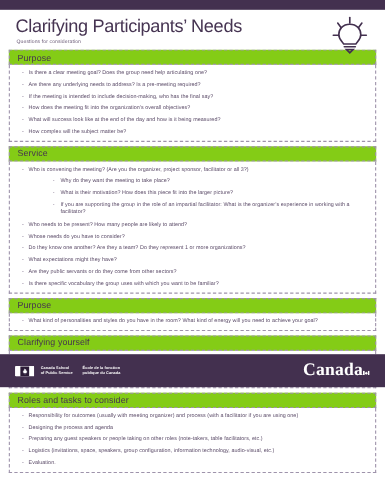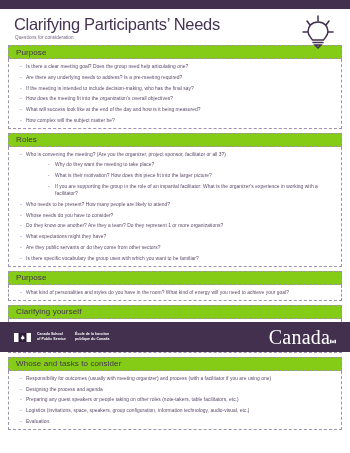--- a/index.html
+++ b/index.html
@@ -117,23 +117,24 @@
     font-size:3.5px;
     line-height:4.6px;
     color:#ffffff;
     font-weight:bold;
     letter-spacing:0.05px;
   }
   .wordmark{
     position:absolute;right:14px;top:50%;
     transform:translateY(-50%);
     font-family:"Liberation Serif", serif;
-    font-size:20px;
+    font-size:16px;
     color:#ffffff;
     letter-spacing:0.2px;
+    font-weight:bold;
   }
   .wordmark .mapleflag{
     position:relative;
     display:inline-block;
     width:6px;height:6px;
     margin-left:0px;
     vertical-align:top;
     top:0px;
   }
 </style>
@@ -176,21 +177,21 @@
           <li>If the meeting is intended to include decision-making, who has the final say?</li>
           <li>How does the meeting fit into the organization’s overall objectives?</li>
           <li>What will success look like at the end of the day and how is it being measured?</li>
           <li>How complex will the subject matter be?</li>
         </ul>
       </div>
     </div>
 
     <div class="section">
       <div class="sec-head">
-        <span>Roles</span>
+        <span>Service</span>
       </div>
       <div class="sec-body">
         <ul class="blist">
           <li>
             <span>Who is convening the meeting? (Are you the organizer, project sponsor, facilitator or all 3?)</span>
             <ul class="sublist">
               <li>Why do they want the meeting to take place?</li>
               <li>What is their motivation? How does this piece fit into the larger picture?</li>
               <li>If you are supporting the group in the role of an impartial facilitator: What is the organizer’s experience in working with a facilitator?</li>
             </ul>
@@ -223,21 +224,21 @@
       <div class="sec-body">
         <ul class="blist">
           <li>Are you available? Do you have time to prepare, be present during the session and for follow-up?</li>
           <li>How comfortable are you being clear with yourself and your client about what you are comfortable taking on in terms of availability and skills?</li>
         </ul>
       </div>
     </div>
 
     <div class="section">
       <div class="sec-head">
-        <span>Whose and tasks to consider</span>
+        <span>Roles and tasks to consider</span>
       </div>
       <div class="sec-body">
         <ul class="blist">
           <li>Responsibility for outcomes (usually with meeting organizer) and process (with a facilitator if you are using one)</li>
           <li>Designing the process and agenda</li>
           <li>Preparing any guest speakers or people taking on other roles (note-takers, table facilitators, etc.)</li>
           <li>Logistics (invitations, space, speakers, group configuration, information technology, audio-visual, etc.)</li>
           <li>Evaluation.</li>
         </ul>
       </div>

